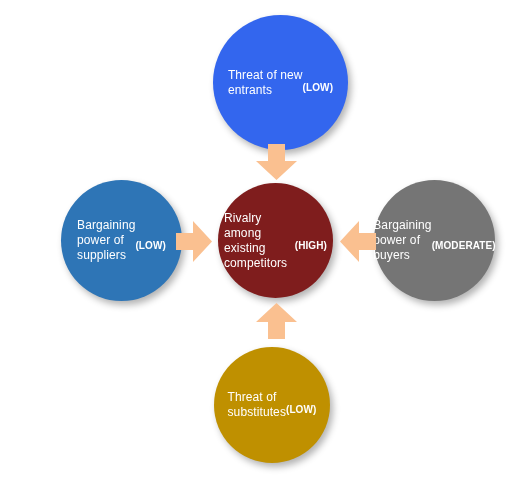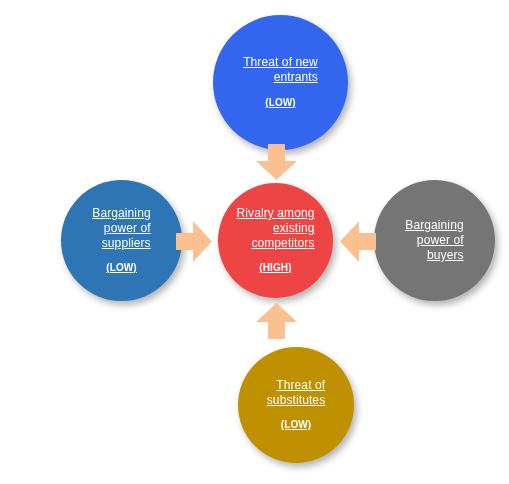--- a/index.html
+++ b/index.html
@@ -18,28 +18,27 @@
     background: #ffffff;
     overflow: hidden;
   }
 
   
   .force {
     position: absolute;
     border-radius: 50%;
     box-sizing: border-box;
     display: flex;
-    flex-direction: column;
+    flex-direction: row;
     align-items: center;
     justify-content: center;
-    text-align: right;
+    text-align: left;
     color: #ffffff;
     box-shadow: 3px 4px 7px rgba(0,0,0,0.30);
     padding: 6px;
-    text-decoration: underline;
   }
   .force .label {
     font-size: 12px;
     line-height: 15px;
     font-weight: 400;
     letter-spacing: 0.1px;
     white-space: pre-line;
   }
   .force .rating {
     font-size: 10px;
@@ -60,21 +59,21 @@
   }
   #c-center {
     left: 218px;  top: 183px;
     width: 115px; height: 115px;
   }
   #c-right {
     left: 374px;  top: 180px;
     width: 121px; height: 121px;
   }
   #c-bottom {
-    left: 238px;  top: 347px;
+    left: 214px;  top: 347px;
     width: 116px; height: 116px;
   }
   #c-center .rating { }
   #c-top .rating    { margin-top: 10px; }
 
   
   .arrow {
     position: absolute;
   }
   .arrow svg { display: block; }
@@ -95,31 +94,32 @@
     <div class="rating">(LOW)</div>
   </div>
 
   <div class="force" id="c-left" style="background: rgb(46, 117, 182);">
     <div class="label">Bargaining
 power of
 suppliers</div>
     <div class="rating">(LOW)</div>
   </div>
 
-  <div class="force" id="c-center" style="background: #ef4444;">
+  <div class="force" id="c-center" style="background: #7f1d1d;">
     <div class="label">Rivalry among
 existing
 competitors</div>
     <div class="rating">(HIGH)</div>
   </div>
 
   <div class="force" id="c-right" style="background: rgb(117, 117, 117);">
     <div class="label">Bargaining
 power of
 buyers</div>
+    <div class="rating">(MODERATE)</div>
   </div>
 
   <div class="force" id="c-bottom" style="background: rgb(191, 144, 0);">
     <div class="label">Threat of
 substitutes</div>
     <div class="rating">(LOW)</div>
   </div>
 
   <div class="arrow" id="a-top">
     <svg width="41" height="36" viewBox="0 0 41 36">

